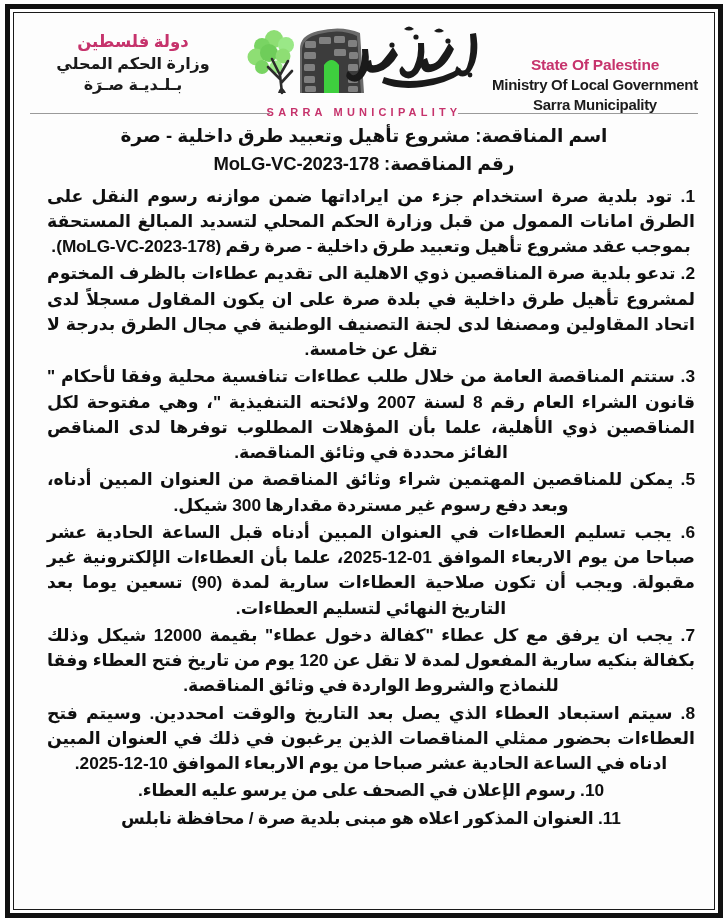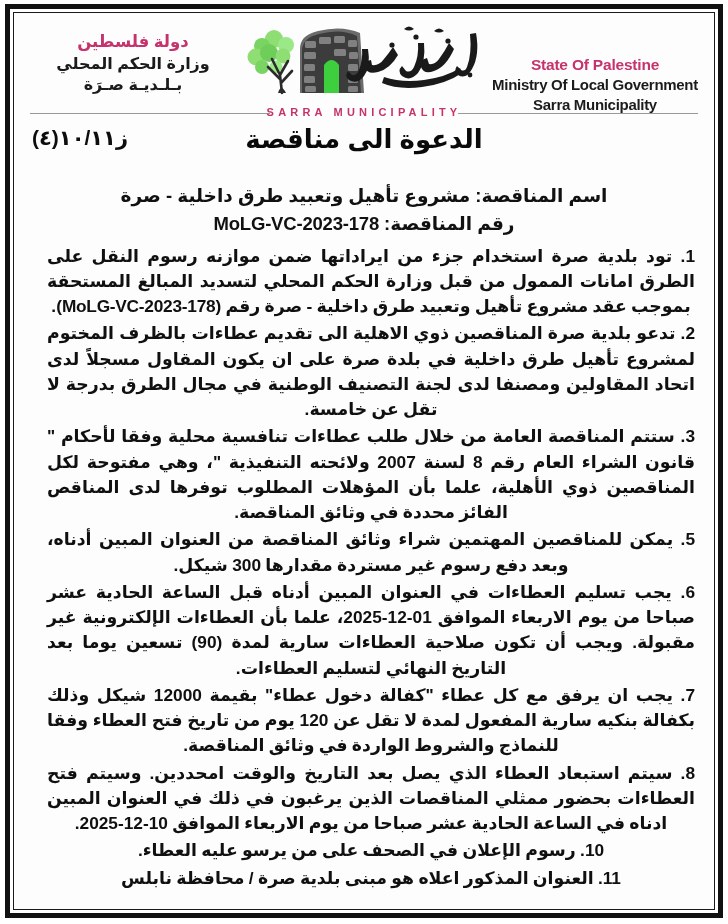--- a/index.html
+++ b/index.html
@@ -138,21 +138,21 @@
     font-size: 26px;
     font-weight: bold;
     color: #0a0a0a;
     padding-top: 4px;
     letter-spacing: 0.5px;
   }
 
   .subtitle-block {
     text-align: center;
     direction: rtl;
-    margin-top: 20px;
+    margin-top: 2px;
   }
   .subtitle-block .line {
     font-size: 18.5px;
     font-weight: bold;
     color: #111111;
     line-height: 1.5;
     letter-spacing: -0.2px;
   }
   .subtitle-block .tender-no { direction: rtl; unicode-bidi: plaintext; }
 
@@ -252,24 +252,20 @@
           <div class="l3">بـلـديـة صـرَة</div>
         </div>
       </div>
 
       <div class="lh-divider">
         <div class="rule left"></div>
         <div class="rule right"></div>
         <div class="brandline">SARRA MUNICIPALITY</div>
       </div>
 
-      <div class="title-row">
-        <div class="doc-ref">ز١٠/١١(٤)</div>
-        <div class="doc-title">الدعوة الى مناقصة</div>
-      </div>
 
       <div class="subtitle-block">
         <div class="line">اسم المناقصة: مشروع تأهيل وتعبيد طرق داخلية - صرة</div>
         <div class="line tender-no">رقم المناقصة: MoLG-VC-2023-178</div>
       </div>
 
       <div class="clauses">
         <p class="clause">1. تود بلدية صرة استخدام جزء من ايراداتها ضمن موازنه رسوم النقل على الطرق امانات الممول من قبل وزارة الحكم المحلي لتسديد المبالغ المستحقة بموجب عقد مشروع تأهيل وتعبيد طرق داخلية - صرة رقم (MoLG-VC-2023-178).</p>
         <p class="clause">2. تدعو بلدية صرة المناقصين ذوي الاهلية الى تقديم عطاءات بالظرف المختوم لمشروع تأهيل طرق داخلية في بلدة صرة على ان يكون المقاول مسجلاً لدى اتحاد المقاولين ومصنفا لدى لجنة التصنيف الوطنية في مجال الطرق بدرجة لا تقل عن خامسة.</p>
         <p class="clause">3. ستتم المناقصة العامة من خلال طلب عطاءات تنافسية محلية وفقا لأحكام " قانون الشراء العام رقم 8 لسنة 2007 ولائحته التنفيذية "، وهي مفتوحة لكل المناقصين ذوي الأهلية، علما بأن المؤهلات المطلوب توفرها لدى المناقص الفائز محددة في وثائق المناقصة.</p>

